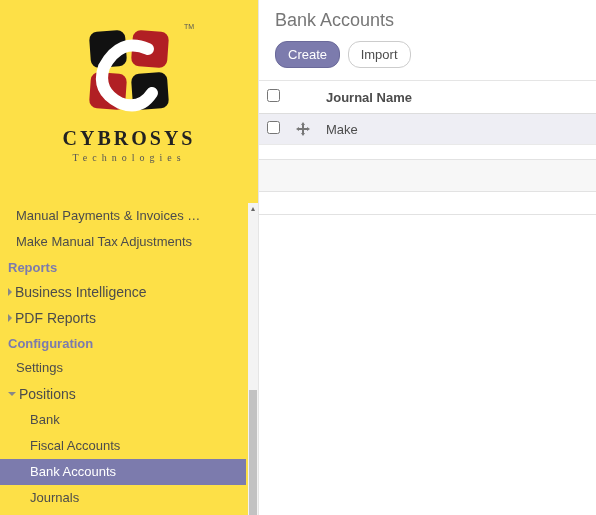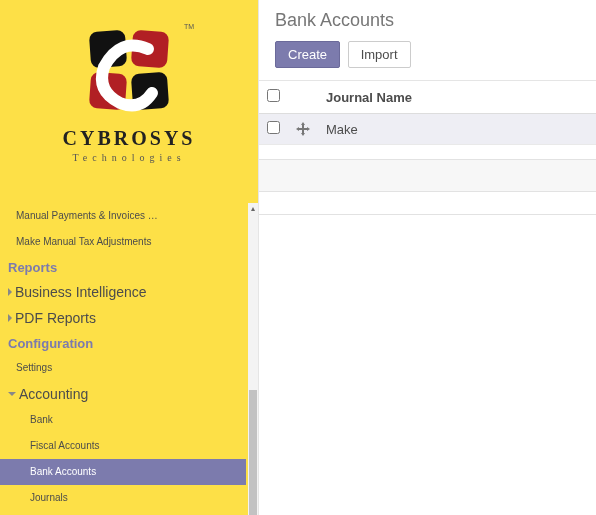--- a/index.html
+++ b/index.html
@@ -67,21 +67,21 @@
   }
   .scrollbar-arrow.up { top: 204px; }
 
   .menu-item {
     padding: 5px 8px 5px 32px;
     color: #4c4c4c;
     cursor: pointer;
     white-space: nowrap;
     overflow: hidden;
     text-overflow: ellipsis;
-    font-size: 10px;
+    font-size: 13px;
     line-height: 16px;
   }
   .menu-item.depth1 { padding-left: 16px; }
   .menu-item.depth2 { padding-left: 30px; }
   .menu-section {
     padding: 5px 8px 3px 8px;
     color: #7c7bad;
     font-weight: 600;
     font-size: 13px;
     line-height: 16px;
@@ -130,21 +130,21 @@
   .page-title {
     font-size: 18px;
     color: #777;
     font-weight: 400;
     margin-bottom: 10px;
   }
   .btn {
     display: inline-block;
     padding: 5px 12px;
     font-size: 13px;
-    border-radius: 2px;
+    border-radius: 12px;
     border: 1px solid #ccc;
     background: #fff;
     color: #4c4c4c;
     cursor: pointer;
     margin-right: 4px;
   }
   .btn-primary {
     background: #7c7bad;
     border: 1px solid #6b6a9a;
     color: #fff;
@@ -223,21 +223,21 @@
       </div>
       <div class="menu-parent">
         <span class="caret caret-right"></span>
         <span>PDF Reports</span>
       </div>
 
       <div class="menu-section">Configuration</div>
       <div class="menu-item depth1">Settings</div>
       <div class="menu-parent">
         <span class="caret caret-down"></span>
-        <span>Accounting</span>
+        <span>Positions</span>
       </div>
       <div class="menu-item depth2">Bank</div>
       <div class="menu-item depth2">Fiscal Accounts</div>
       <div class="menu-item depth2 active">Bank Accounts</div>
       <div class="menu-item depth2">Journals</div>
     </div>
 
     <div class="scrollbar-track"></div>
     <div class="scrollbar-arrow up">▴</div>
     <div class="scrollbar-thumb"></div>

